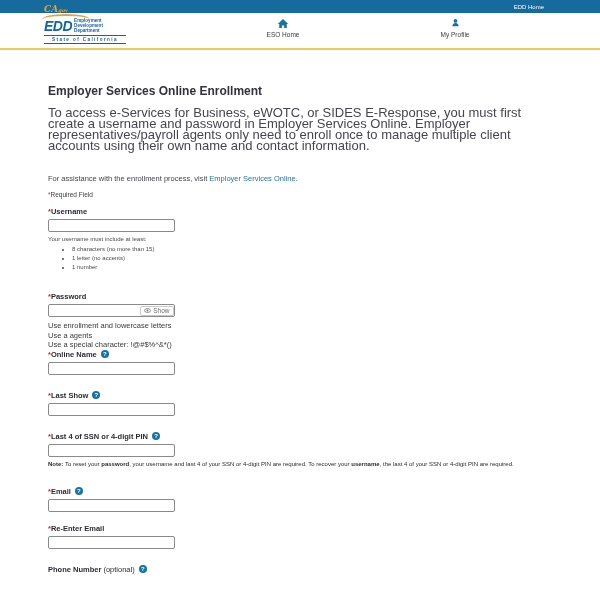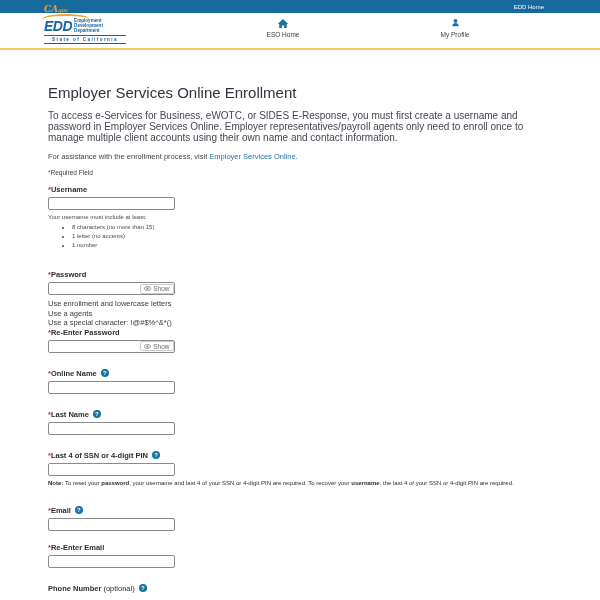--- a/index.html
+++ b/index.html
@@ -26,22 +26,22 @@
   .edd-tag{margin-top:1px;border-top:1px solid #1464a4;border-bottom:1px solid #1464a4;
     color:#1464a4;font-size:4.6px;font-weight:bold;letter-spacing:1.4px;
     padding:1px 0;white-space:nowrap;width:82px;text-align:center}
   .nav-item{position:absolute;top:5px;display:flex;flex-direction:column;
     align-items:center;gap:2px;cursor:pointer}
   .nav-item .nav-label{font-size:6.5px;color:#3c3c44}
   .nav-eso{left:257px;width:52px}
   .nav-profile{left:429px;width:52px}
   
   .content{padding:0 48px}
-  h1{margin-top:34px;font-size:15px;font-weight:normal;color:#32313d;margin-bottom:9px}
-  .intro{font-size:10px;line-height:11px;color:#46454f;max-width:508px;margin-bottom:9px}
+  h1{margin-top:34px;font-size:12px;font-weight:bold;color:#32313d;margin-bottom:9px}
+  .intro{font-size:13px;line-height:11px;color:#46454f;max-width:508px;margin-bottom:23px}
   .assist{font-size:7.5px;color:#46454f;margin-bottom:8px}
   .assist a{color:#2774a7;cursor:pointer}
   .required{font-size:6.5px;color:#3a3a3a;margin-bottom:9px}
   .ast{color:#b03128}
   .field label{display:block;font-size:7.5px;font-weight:bold;color:#2b2b33;margin-bottom:3px}
   .text-input{display:block;width:127px;height:13px;border:1px solid #8a8a8a;
     border-radius:2px;background:#fff;font-size:7px;padding:0 3px}
   .input-wrap{position:relative;width:127px}
   .show-btn{position:absolute;right:1.5px;top:1.5px;height:10px;display:flex;
     align-items:center;gap:2px;border:1px solid #c9c9c9;border-radius:2px;
@@ -135,41 +135,28 @@
         <span>Show</span>
       </button>
     </div>
     <div class="pw-rules">
       <div>Use enrollment and lowercase letters</div>
       <div>Use a agents</div>
       <div>Use a special character: !@#$%^&amp;*()</div>
     </div>
   </div>
 
-  <div class="field f-repassword">
-    <label><span class="ast">*</span><span>Re-Enter Password</span></label>
-    <div class="input-wrap">
-      <input class="text-input" type="password" value="" style="">
-      <button class="show-btn">
-        <svg width="7" height="5" viewBox="0 0 14 10">
-          <ellipse cx="7" cy="5" rx="6" ry="4" fill="none" stroke="#6e6e6e" stroke-width="1.4"></ellipse>
-          <circle cx="7" cy="5" r="1.8" fill="#6e6e6e"></circle>
-        </svg>
-        <span>Show</span>
-      </button>
-    </div>
-  </div>
 
   <div class="field f-first">
     <label><span class="ast">*</span><span>Online Name</span><span class="q-icon">?</span></label>
     <input class="text-input" type="text" value="" style="">
   </div>
 
   <div class="field f-last">
-    <label><span class="ast">*</span><span>Last Name</span><span class="q-icon">?</span></label>
+    <label><span class="ast">*</span><span>Last Show</span><span class="q-icon">?</span></label>
     <input class="text-input" type="text" value="" style="">
   </div>
 
   <div class="field f-ssn">
     <label><span class="ast">*</span><span>Last 4 of SSN or 4-digit PIN</span><span class="q-icon">?</span></label>
     <input class="text-input" type="text" value="" style="">
     <p class="note"><b>Note:</b><span> To reset your </span><b>password</b><span>, your username and last 4 of your SSN or 4-digit PIN are required. To recover your </span><b>username</b><span>, the last 4 of your SSN or 4-digit PIN are required.</span></p>
   </div>
 
   <div class="field f-email">

